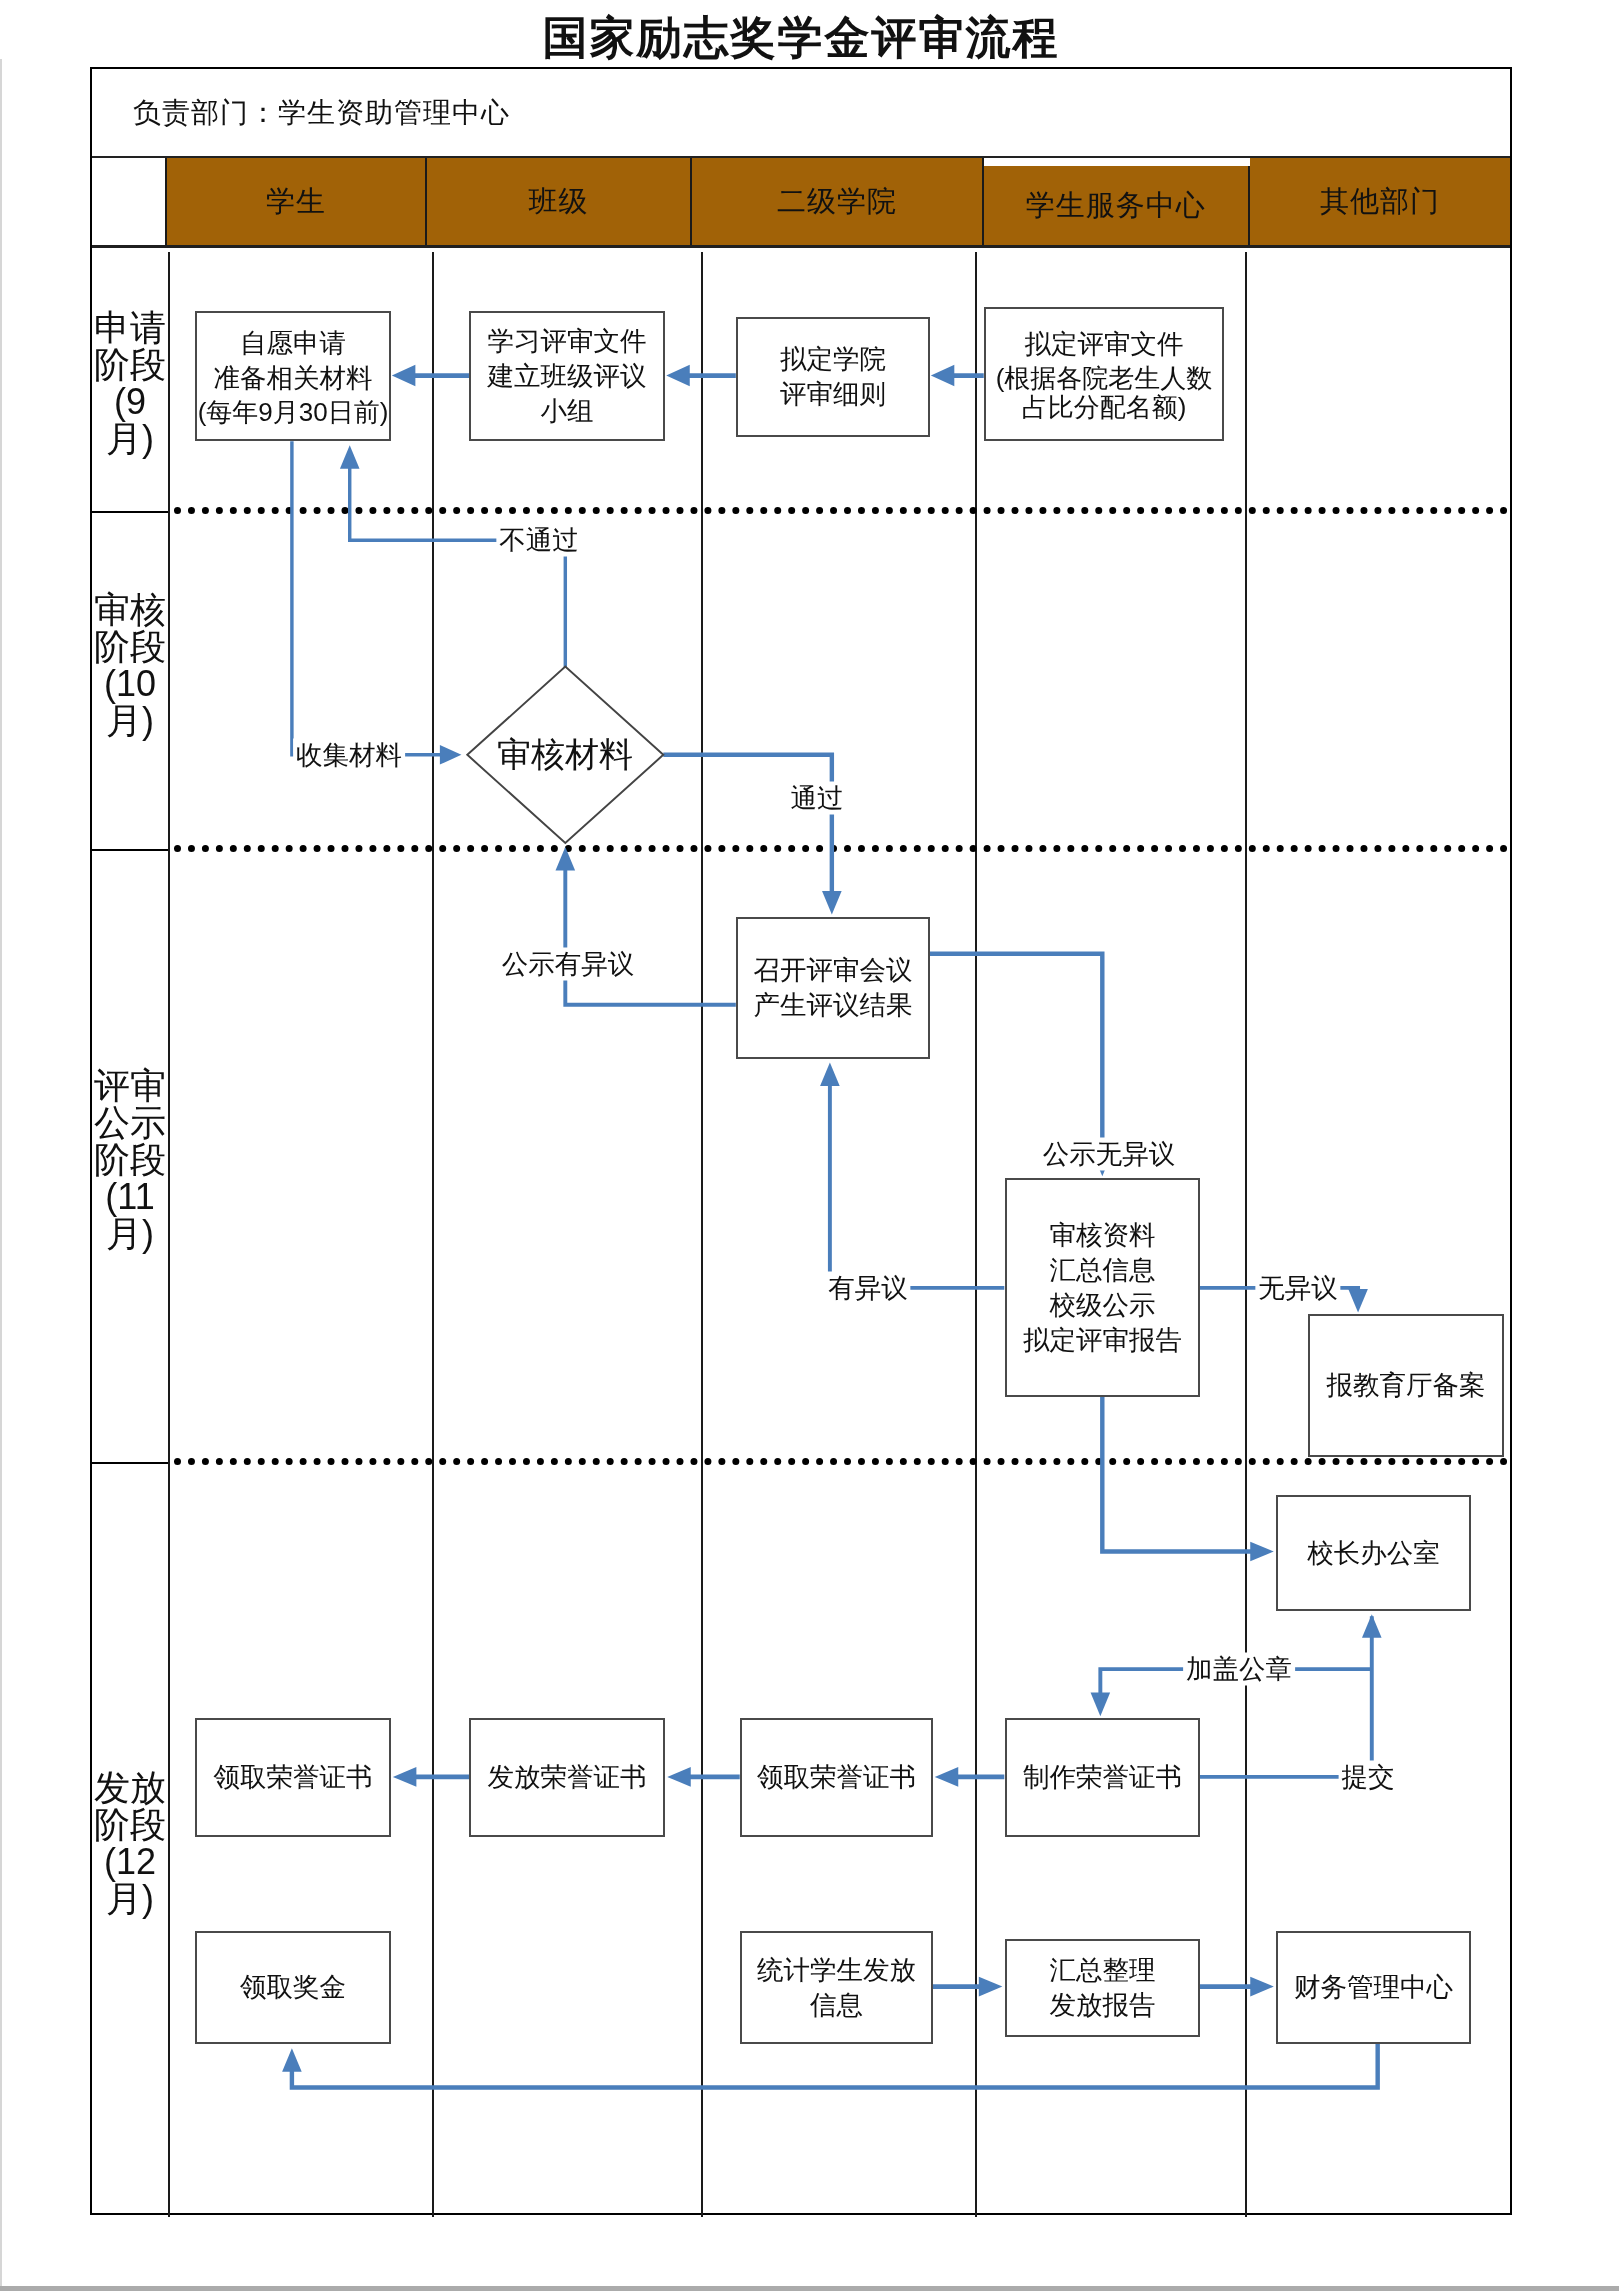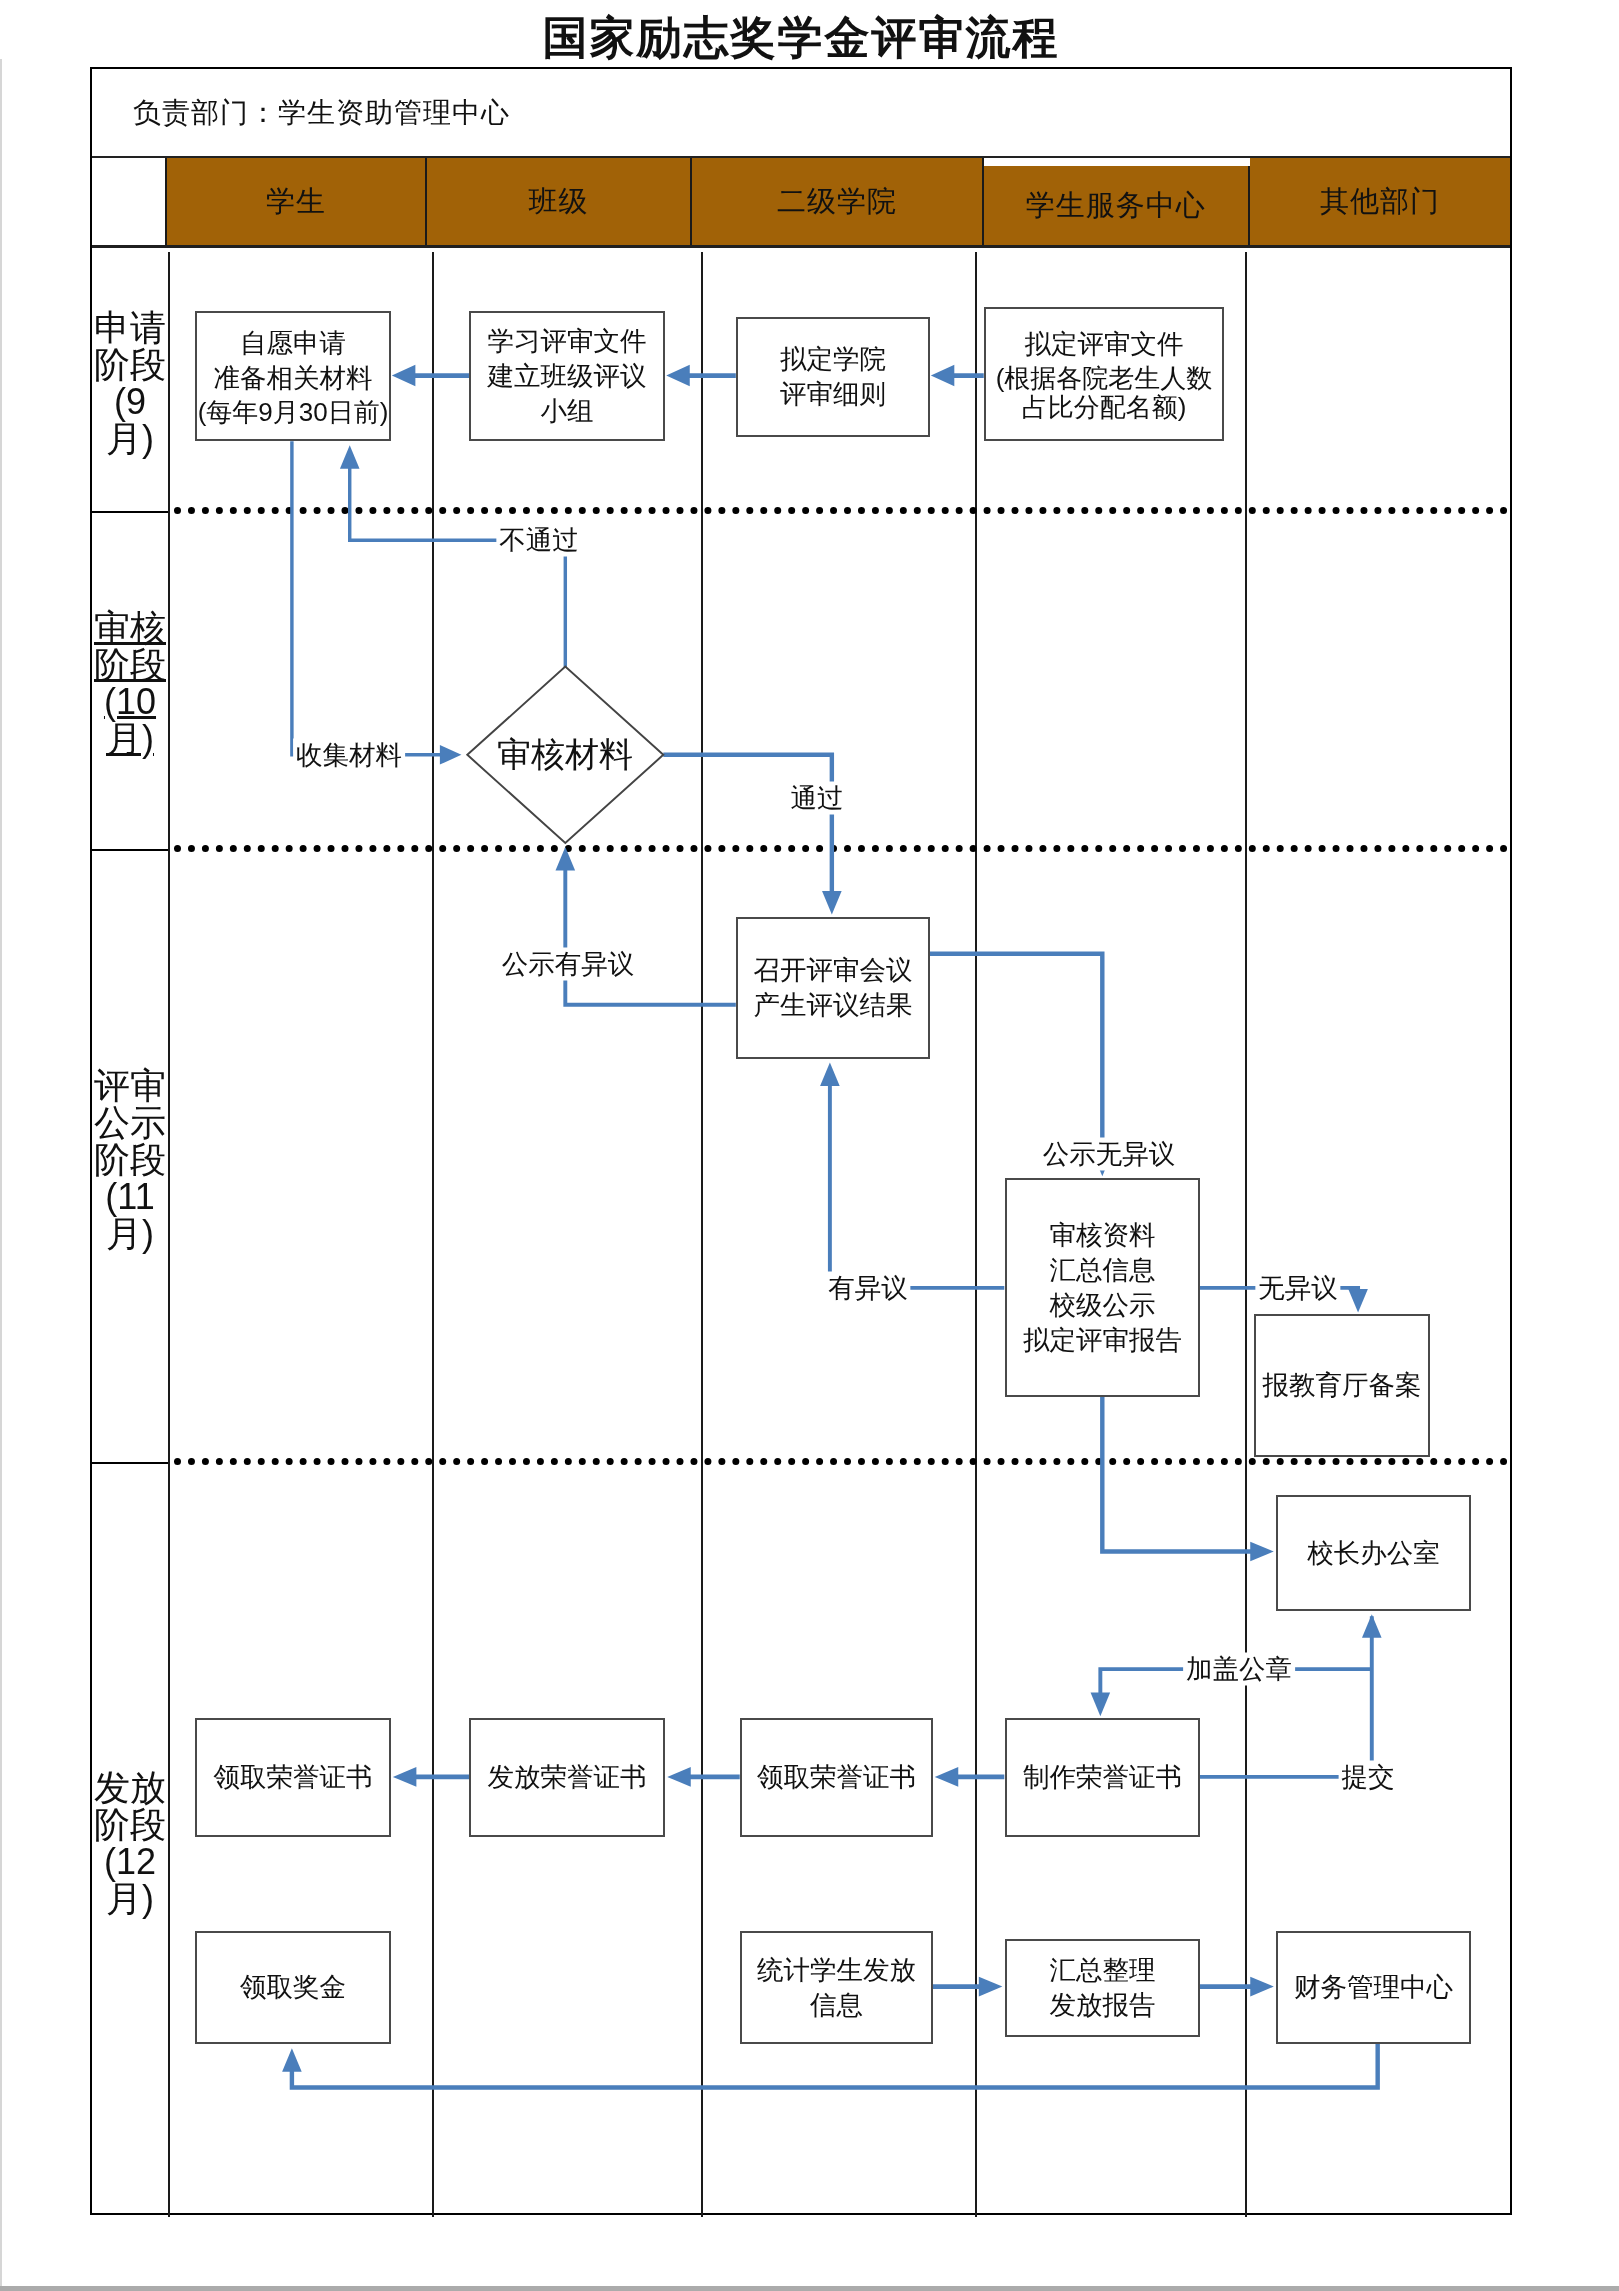--- a/index.html
+++ b/index.html
@@ -99,21 +99,21 @@
       <div class="stage-stub" style="top:597px;"></div>
       <div class="stage-stub" style="top:1210px;"></div>
       <div class="dotline" style="top:255px;"></div>
       <div class="dotline" style="top:593px;"></div>
       <div class="dotline" style="top:1206px;"></div>
 
       <div class="stage-label" style="top:131px;">申请
 阶段
 (9
 月)</div>
-      <div class="stage-label" style="top:431px;text-decoration:underline;">审核
+      <div class="stage-label" style="top:413px;">审核
 阶段
 (10
 月)</div>
       <div class="stage-label" style="top:907px;">评审
 公示
 阶段
 (11
 月)</div>
       <div class="stage-label" style="top:1591px;">发放
 阶段
@@ -206,21 +206,21 @@
       <div class="node" style="left:644px;top:665px;width:194px;height:142px;">
         <span class="txt">召开评审会议
 产生评议结果</span>
       </div>
       <div class="node" style="left:913px;top:926px;width:195px;height:219px;">
         <span class="txt">审核资料
 汇总信息
 校级公示
 拟定评审报告</span>
       </div>
-      <div class="node" style="left:1162px;top:1062px;width:176px;height:143px;">
+      <div class="node" style="left:1216px;top:1062px;width:196px;height:143px;">
         <span class="txt">报教育厅备案</span>
       </div>
       <div class="node" style="left:1184px;top:1243px;width:195px;height:116px;">
         <span class="txt">校长办公室</span>
       </div>
 
       <div class="node" style="left:913px;top:1466px;width:195px;height:119px;">
         <span class="txt">制作荣誉证书</span>
       </div>
       <div class="node" style="left:648px;top:1466px;width:193px;height:119px;">

